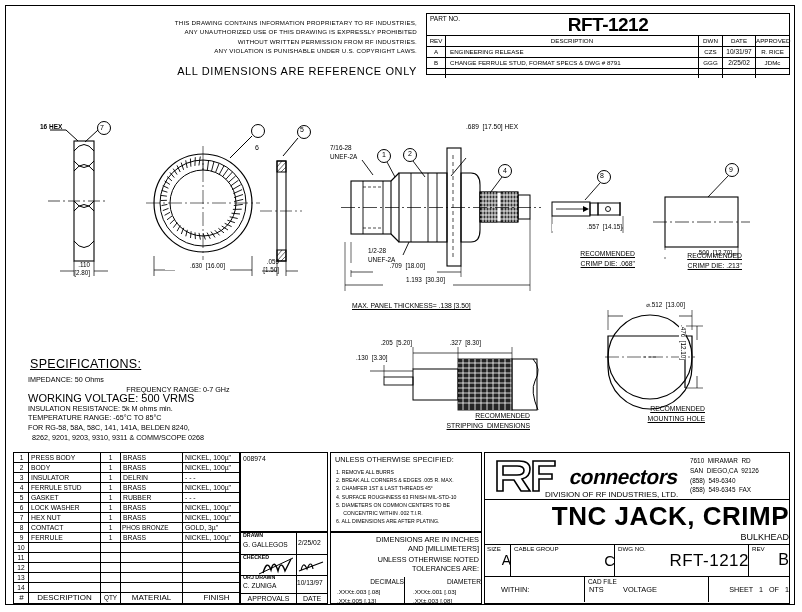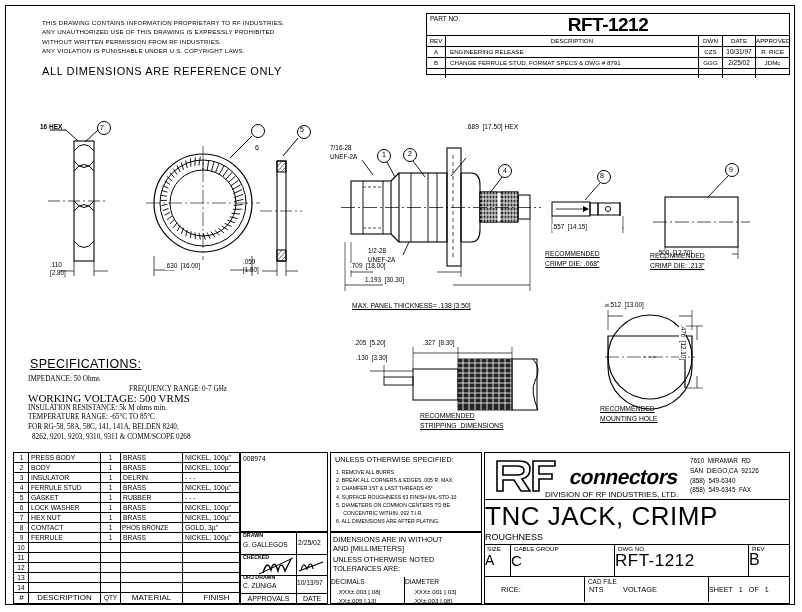--- a/index.html
+++ b/index.html
@@ -1,21 +1,21 @@
 <!DOCTYPE html>
 <html><head>
 <meta charset="utf-8">
 <style>
   html,body{margin:0;padding:0;background:#fff;}
   body{width:802px;height:612px;overflow:hidden;font-family:"Liberation Sans",sans-serif;color:#000;}
   #sheet{position:relative;width:802px;height:612px;background:#fff;}
   .frame{position:absolute;left:5px;top:5px;width:790px;height:600px;border:1.6px solid #000;box-sizing:border-box;}
   .abs{position:absolute;}
   .txt{position:absolute;white-space:pre;line-height:1.05;}
-  .ctr{text-align:left;}
+  .ctr{text-align:right;}
   .ul{text-decoration:underline;}
   svg{position:absolute;left:0;top:0;overflow:visible;}
   .tbl{position:absolute;box-sizing:border-box;border:1.2px solid #000;}
 </style>
 </head>
 <body>
 
 <div id="sheet">
   <div class="frame"></div>
 
@@ -316,21 +316,21 @@
     <line x1="102" y1="26" x2="102" y2="40" stroke="#000" stroke-width="0.7"></line>
     <line x1="102" y1="76" x2="102" y2="88" stroke="#000" stroke-width="0.7"></line>
     <line x1="13" y1="100" x2="13" y2="112" stroke="#000" stroke-width="0"></line>
   </svg>
   <div class="txt ctr" style="left:605px;top:302px;width:80px;font-size:6.3px;background:#fff;">⌀.512  [13.00]</div>
   <div class="txt" style="left:686px;top:325px;font-size:6.3px;transform:rotate(90deg);transform-origin:left top;background:#fff;">.476  [12.10]</div>
   <div class="txt ctr ul" style="left:600px;top:405px;width:105px;font-size:6.8px;">RECOMMENDED</div>
   <div class="txt ctr ul" style="left:600px;top:415px;width:105px;font-size:6.8px;">MOUNTING HOLE</div>
 
   <div class="txt ul" style="left:30px;top:358px;font-size:12.5px;letter-spacing:.3px;">SPECIFICATIONS:</div>
-  <div class="abs" style="left:28px;top:375px;width:300px;font-family:Liberation Serif, serif;">
+  <div class="abs" style="left:28px;top:375px;width:300px;">
     <div style="font-size:7.2px;line-height:9.6px;white-space:pre;">IMPEDANCE: 50 Ohms</div>
     <div style="font-size:7.2px;line-height:9.6px;white-space:pre;text-align:center;">FREQUENCY RANGE: 0-7 GHz</div>
     <div style="font-size:11px;line-height:9.6px;white-space:pre;">WORKING VOLTAGE: 500 VRMS</div>
     <div style="font-size:7.2px;line-height:9.6px;white-space:pre;">INSULATION RESISTANCE: 5k M ohms min.</div>
     <div style="font-size:7.2px;line-height:9.6px;white-space:pre;">TEMPERATURE RANGE: -65°C TO 85°C</div>
     <div style="font-size:7.2px;line-height:9.6px;white-space:pre;">FOR RG-58, 58A, 58C, 141, 141A, BELDEN 8240,</div>
     <div style="font-size:7.2px;line-height:9.6px;white-space:pre;padding-left:4px;">8262, 9201, 9203, 9310, 9311 &amp; COMM/SCOPE 0268</div>
   </div>
 
   <div class="tbl" style="left:13px;top:452px;width:227px;height:152px;">
@@ -487,21 +487,21 @@
       <div style="font-size:5.2px;line-height:8.2px;white-space:pre;">2. BREAK ALL CORNERS &amp; EDGES .005 R. MAX.</div>
       <div style="font-size:5.2px;line-height:8.2px;white-space:pre;">3. CHAMFER 1ST &amp; LAST THREADS 45°</div>
       <div style="font-size:5.2px;line-height:8.2px;white-space:pre;">4. SURFACE ROUGHNESS 63 FINISH MIL-STD-10</div>
       <div style="font-size:5.2px;line-height:8.2px;white-space:pre;">5. DIAMETERS ON COMMON CENTERS TO BE</div>
       <div style="font-size:5.2px;line-height:8.2px;white-space:pre;">     CONCENTRIC WITHIN .002 T.I.R.</div>
       <div style="font-size:5.2px;line-height:8.2px;white-space:pre;">6. ALL DIMENSIONS ARE AFTER PLATING.</div>
     </div>
   </div>
 
   <div class="tbl" style="left:330px;top:532px;width:152px;height:72px;">
-    <div class="txt ctr" style="left:2px;top:3px;width:146px;font-size:7.4px;">DIMENSIONS ARE IN WITHOUT</div>
+    <div class="txt ctr" style="left:2px;top:3px;width:146px;font-size:7.4px;">DIMENSIONS ARE IN INCHES</div>
     <div class="txt ctr" style="left:2px;top:12px;width:146px;font-size:7.4px;">AND [MILLIMETERS]</div>
     <div class="txt ctr" style="left:2px;top:23px;width:146px;font-size:7.2px;">UNLESS OTHERWISE NOTED</div>
     <div class="txt ctr" style="left:2px;top:32px;width:146px;font-size:7.2px;">TOLERANCES ARE:</div>
     <div class="abs" style="left:0;top:44px;width:150px;height:28px;">
       <div class="abs" style="left:0;top:0;width:74px;border-right:1px solid #000;box-sizing:border-box;">
         <div class="ctr" style="font-size:6.6px;line-height:10px;">DECIMALS</div>
         <div style="font-size:6.2px;line-height:9px;padding-left:6px;">.XXX±.003 [.08]</div>
         <div style="font-size:6.2px;line-height:9px;padding-left:6px;">.XX±.005 [.13]</div>
       </div>
       <div class="abs" style="left:74px;top:0;width:76px;box-sizing:border-box;">
@@ -527,22 +527,22 @@
       </svg>
       <div class="abs" style="left:205px;top:3px;width:97px;">
         <div style="font-size:6.4px;line-height:9.8px;white-space:pre;">7610  MIRAMAR  RD</div>
         <div style="font-size:6.4px;line-height:9.8px;white-space:pre;">SAN  DIEGO,CA  92126</div>
         <div style="font-size:6.4px;line-height:9.8px;white-space:pre;">(858)  549-6340</div>
         <div style="font-size:6.4px;line-height:9.8px;white-space:pre;">(858)  549-6345  FAX</div>
       </div>
     </div>
 
     <div class="abs" style="left:0;top:47px;width:304px;height:45px;border-bottom:1.2px solid #000;box-sizing:border-box;">
-      <div class="txt ctr" style="left:0;top:3px;width:304px;font-size:26px;font-weight:normal;letter-spacing:.5px;">TNC JACK, CRIMP</div>
-      <div class="txt ctr" style="left:0;top:33px;width:304px;font-size:9px;">ROUGHNESS</div>
+      <div class="txt ctr" style="left:0;top:3px;width:304px;font-size:26px;font-weight:bold;letter-spacing:.5px;">TNC JACK, CRIMP</div>
+      <div class="txt ctr" style="left:0;top:33px;width:304px;font-size:9px;">BULKHEAD</div>
     </div>
 
     <div class="abs" style="left:0;top:92px;width:304px;height:32px;border-bottom:1.2px solid #000;box-sizing:border-box;">
       <div class="abs" style="left:0;top:0;width:26px;height:31px;border-right:1px solid #000;box-sizing:border-box;">
         <div class="txt" style="left:2px;top:1px;font-size:6.2px;">SIZE</div>
         <div class="txt ctr" style="left:0;top:8px;width:26px;font-size:14px;">A</div>
       </div>
       <div class="abs" style="left:26px;top:0;width:104px;height:31px;border-right:1px solid #000;box-sizing:border-box;">
         <div class="txt" style="left:3px;top:1px;font-size:6.2px;">CABLE GROUP</div>
         <div class="txt ctr" style="left:0;top:8px;width:104px;font-size:15px;">C</div>
@@ -552,21 +552,21 @@
         <div class="txt ctr" style="left:0;top:7px;width:134px;font-size:17px;letter-spacing:.5px;">RFT-1212</div>
       </div>
       <div class="abs" style="left:264px;top:0;width:40px;height:31px;box-sizing:border-box;">
         <div class="txt" style="left:3px;top:1px;font-size:6.2px;">REV</div>
         <div class="txt ctr" style="left:0;top:7px;width:40px;font-size:16px;">B</div>
       </div>
     </div>
 
     <div class="abs" style="left:0;top:124px;width:304px;height:26px;">
       <div class="abs" style="left:0;top:0;width:100px;height:25px;border-right:1px solid #000;box-sizing:border-box;">
-        <div class="txt" style="left:16px;top:9px;font-size:7.4px;">RICE:</div>
+        <div class="txt" style="left:16px;top:9px;font-size:7.4px;">WITHIN:</div>
         <div class="txt" style="left:56px;top:9px;font-size:7.4px;padding-left:48px;">NTS</div>
       </div>
       <div class="abs" style="left:100px;top:0;width:124px;height:25px;border-right:1px solid #000;box-sizing:border-box;">
         <div class="txt" style="left:3px;top:2px;font-size:6.4px;">CAD FILE</div>
         <div class="txt" style="left:38px;top:9px;font-size:7.4px;">VOLTAGE</div>
       </div>
       <div class="abs" style="left:224px;top:0;width:80px;height:25px;box-sizing:border-box;">
         <div class="txt ctr" style="left:0;top:9px;width:80px;font-size:7.2px;">SHEET   1   OF   1</div>
       </div>
     </div>

